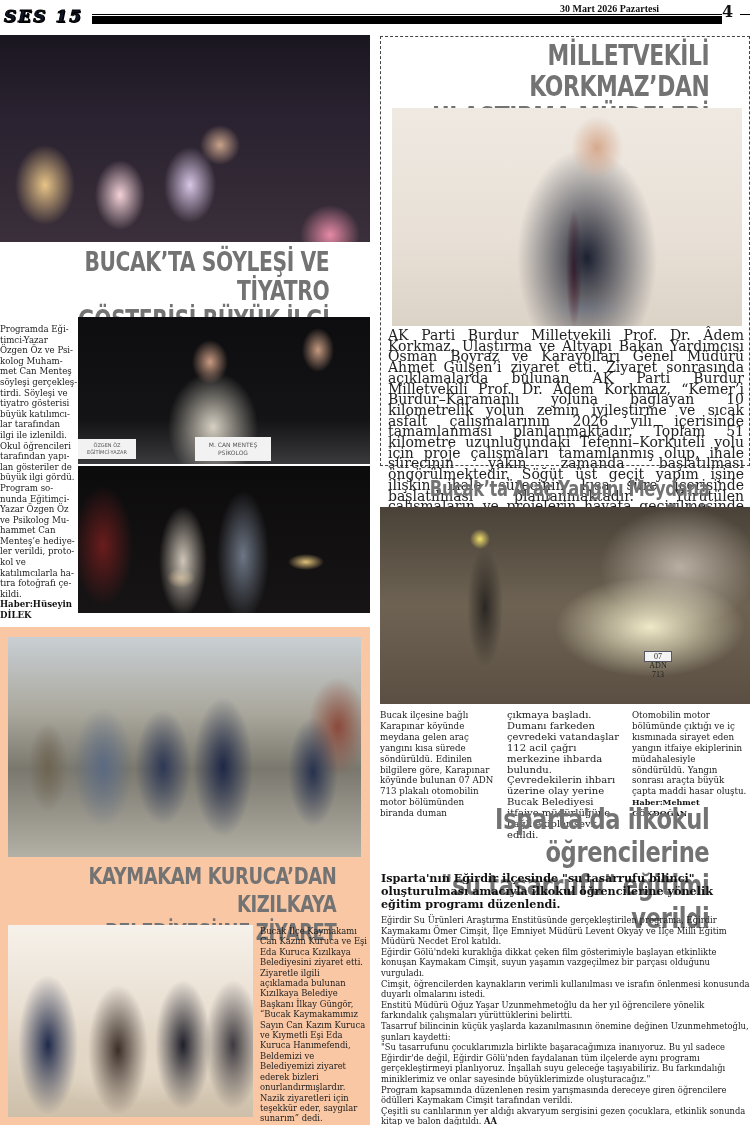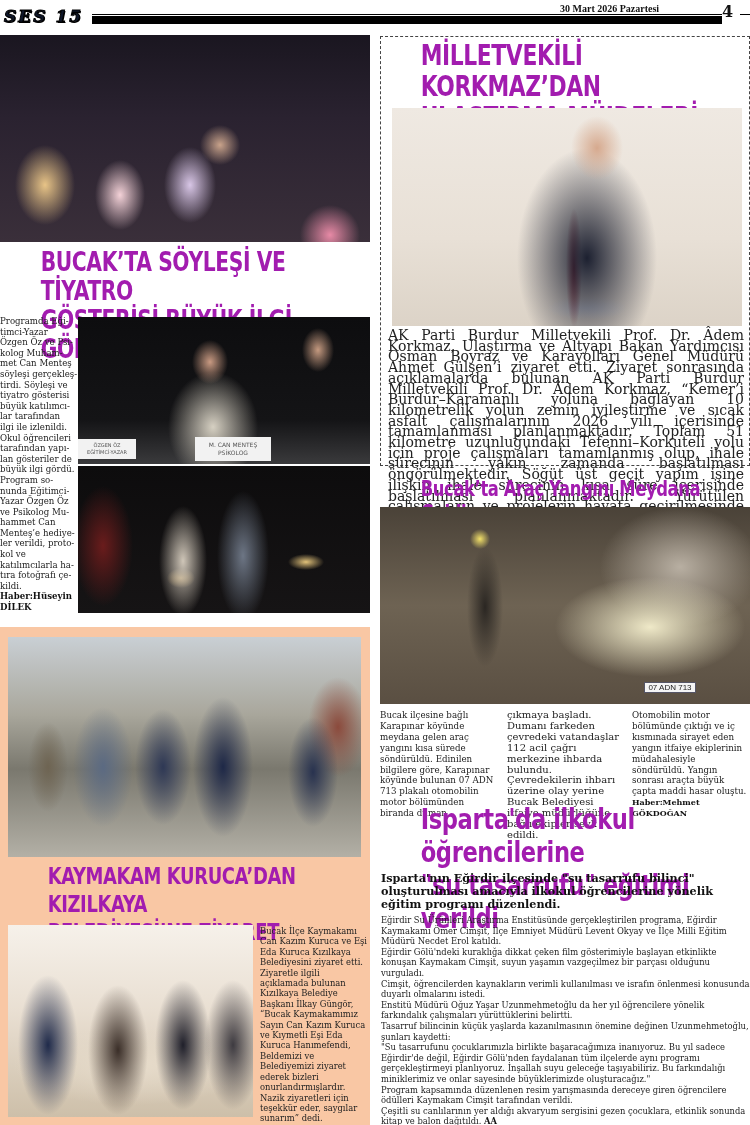--- a/index.html
+++ b/index.html
@@ -10,21 +10,21 @@
 
   
   .brand { left: 4px; top: 6px; font-family: "DejaVu Serif", serif; font-weight: bold; font-style: italic; font-size: 17px; letter-spacing: 2px; color: #0f172a; -webkit-text-stroke: 1px #000; text-shadow: 1px 1px 0 #000; }
   .top-rule { left: 92px; top: 16px; width: 630px; height: 8px; background: #000; }
   .top-thin { left: 92px; top: 14px; width: 630px; height: 1px; background: #000; }
   .date { left: 560px; top: 3px; font-size: 10px; font-weight: bold; font-family: "Liberation Serif", serif; }
   .pagenum { left: 722px; top: 2px; font-size: 16px; font-weight: bold; font-family: "DejaVu Serif", serif; }
   .pageline { left: 740px; top: 14px; width: 10px; height: 1px; background: #000; }
 
   
-  .hl { font-family: "DejaVu Sans", sans-serif; font-weight: bold; color: #a21caf; text-align: left; transform-origin: center top; letter-spacing: -0.5px; }
+  .hl { font-family: "DejaVu Sans", sans-serif; font-weight: bold; color: #737373; text-align: right; transform-origin: center top; letter-spacing: -0.5px; }
   .hl-cond { transform: scaleX(0.78); }
 
   
   .txt { font-family: "DejaVu Serif", serif; font-size: 8.6px; line-height: 10.6px; color: #222; }
   .txt b, .byline { font-weight: bold; color: #111; }
 
   
   .photo { overflow: hidden; }
 
   
@@ -49,21 +49,21 @@
        radial-gradient(ellipse 30px 30px at 330px 200px, #e78aa6 0%, rgba(231,138,166,0) 100%),
        radial-gradient(ellipse 20px 20px at 220px 110px, #c9a38b 0%, rgba(201,163,139,0) 100%),
        linear-gradient(180deg, #1a1620 0%, #2a2230 40%, #3a2f3a 100%);">
 </div>
 
 <div class="abs hl" style="left:0;top:248px;width:370px;font-size:26px;line-height:29px;">
   <div class="hl-cond">BUCAK’TA SÖYLEŞİ VE TİYATRO</div>
   <div class="hl-cond">GÖSTERİSİ BÜYÜK İLGİ GÖRDÜ</div>
 </div>
 
-<div class="abs txt" style="left:0;top:316px;width:86px;">
+<div class="abs txt" style="left:0;top:324px;width:86px;">
   <div>Programda Eği-</div>
   <div>timci-Yazar</div>
   <div>Özgen Öz ve Psi-</div>
   <div>kolog Muham-</div>
   <div>met Can Menteş</div>
   <div>söyleşi gerçekleş-</div>
   <div>tirdi. Söyleşi ve</div>
   <div>tiyatro gösterisi</div>
   <div>büyük katılımcı-</div>
   <div>lar tarafından</div>
@@ -165,21 +165,21 @@
 <div class="abs hl" style="left:380px;top:477px;width:370px;font-size:21px;line-height:24px;">
   <div class="hl-cond">Bucak’ta Araç Yangını Meydana Geldi</div>
 </div>
 
 <div class="abs photo" style="left:380px;top:507px;width:370px;height:197px;background:
        radial-gradient(ellipse 95px 50px at 270px 120px, #efe9c8 0%, rgba(239,233,200,0) 100%),
        radial-gradient(ellipse 10px 10px at 100px 32px, #f3e169 0%, rgba(243,225,105,0) 100%),
        radial-gradient(ellipse 18px 60px at 105px 100px, #2a2622 0%, rgba(42,38,34,0) 100%),
        radial-gradient(ellipse 80px 60px at 300px 60px, #b8afa2 0%, rgba(184,175,162,0) 100%),
        linear-gradient(180deg, #4a4238 0%, #6e6353 50%, #5a4f42 100%);">
-  <div class="abs" style="left:264px;top:175px;width:52px;height:11px;background:#f4f4f4;border:1px solid #556;font-family:Liberation Sans, sans-serif;font-size:8px;line-height:9px;text-align:center;color:#222;">07 ADN 713</div>
+  <div class="abs" style="left:264px;top:144px;width:28px;height:11px;background:#f4f4f4;border:1px solid #556;font-family:Liberation Serif, serif;font-size:8px;line-height:9px;text-align:center;color:#222;">07 ADN 713</div>
 </div>
 
 <div class="abs txt" style="left:380px;top:710px;width:118px;font-size:8.7px;line-height:10.9px;">Bucak ilçesine bağlı Karapınar köyünde meydana gelen araç yangını kısa sürede söndürüldü. Edinilen bilgilere göre, Karapınar köyünde bulunan 07 ADN 713 plakalı otomobilin motor bölümünden biranda duman</div>
 <div class="abs txt" style="left:507px;top:710px;width:118px;font-size:10px;line-height:10.9px;">çıkmaya başladı. Dumanı farkeden çevredeki vatandaşlar 112 acil çağrı merkezine ihbarda bulundu. Çevredekilerin ihbarı üzerine olay yerine Bucak Belediyesi itfaiye müdürlüğüne bağlı ekipler sevk edildi.</div>
 <div class="abs txt" style="left:632px;top:710px;width:118px;font-size:8.7px;line-height:10.9px;">
   <span>Otomobilin motor bölümünde çıktığı ve iç kısmınada sirayet eden yangın itfaiye ekiplerinin müdahalesiyle söndürüldü. Yangın sonrası araçta büyük çapta maddi hasar oluştu.</span>
   <div class="byline" style="font-size:8px;">Haber:Mehmet GÖKDOĞAN</div>
 </div>
 
 <div class="abs hl" style="left:380px;top:803px;width:370px;font-size:29px;line-height:33px;">

